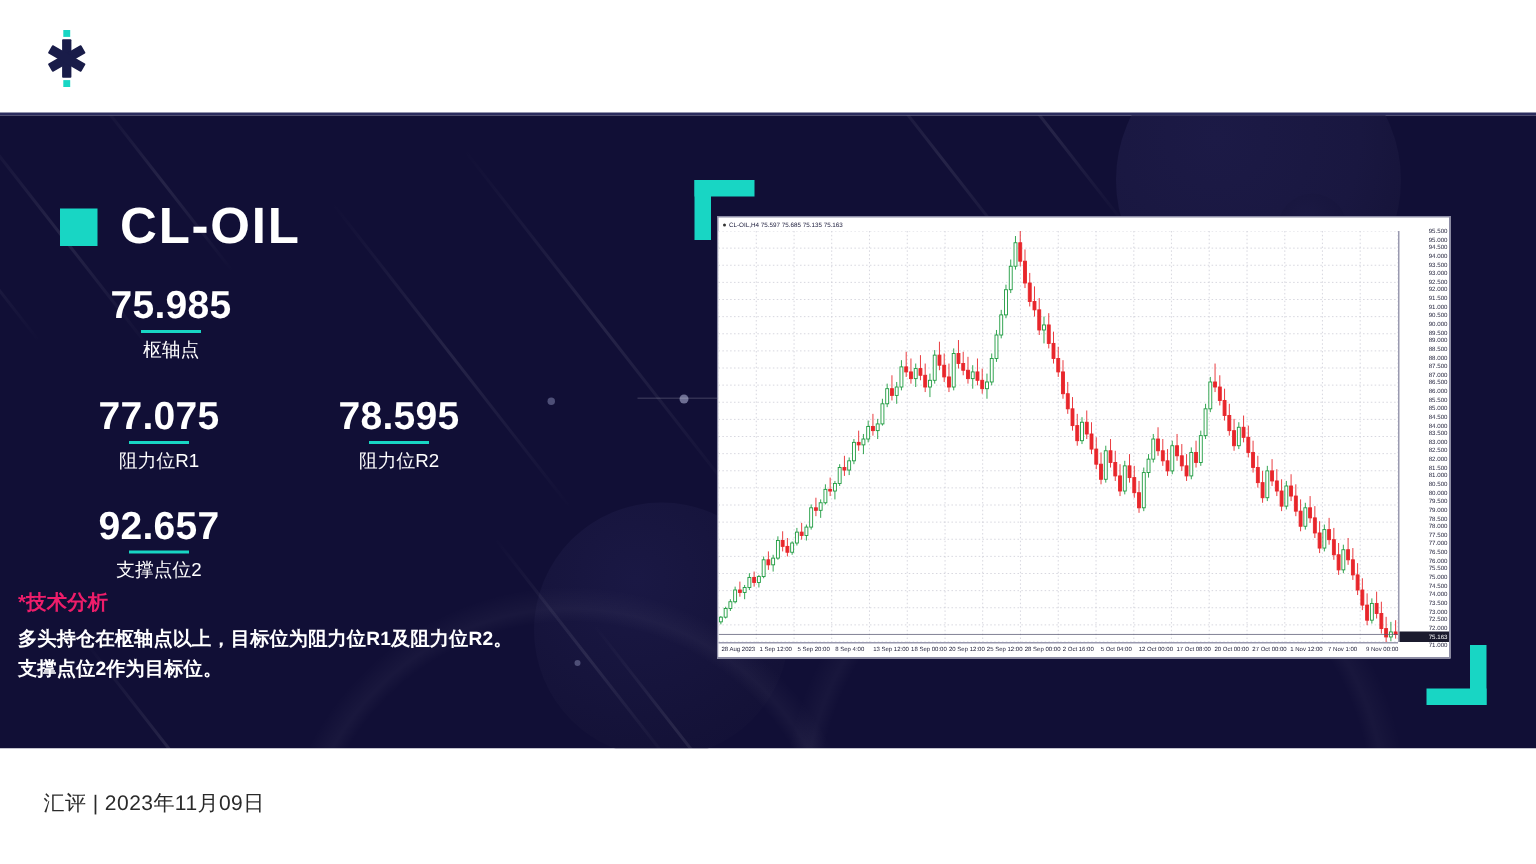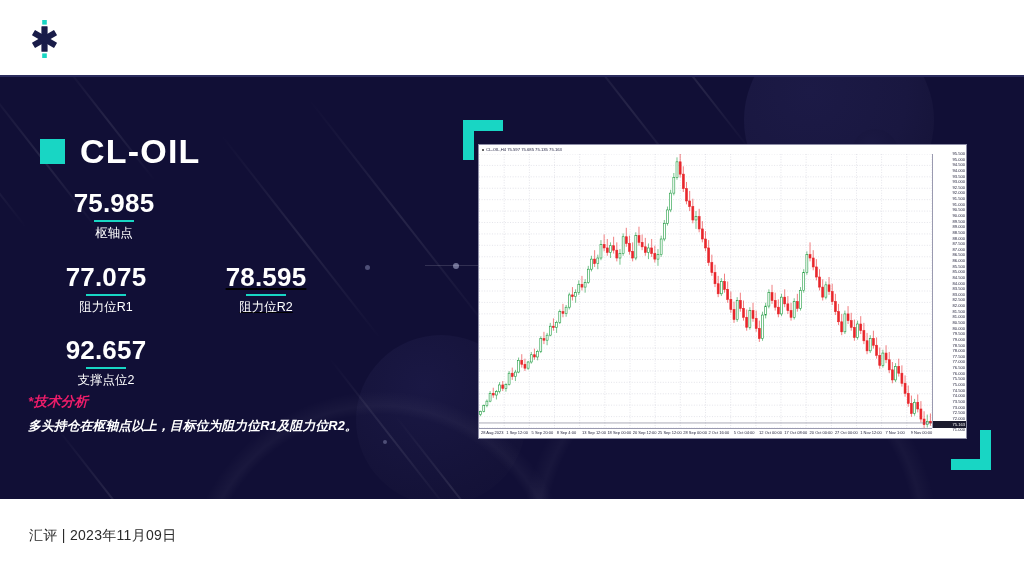--- a/index.html
+++ b/index.html
@@ -53,24 +53,24 @@
   .stat-value {
     color:#ffffff; font-size:26px; font-weight:bold; line-height:1.08; letter-spacing:0.2px;
   }
   .stat-underline { width:40px; height:2px; background:#18d6c4; margin:3px auto 4px; }
   .stat-label { color:#ffffff; font-size:12.5px; line-height:1.2; }
 
   .stat-row-single { margin-bottom:22px; padding-left:8px; }
   .stat-row-single .stat-block { width:132px; }
   .stat-row { display:flex; margin-bottom:21px; }
   .stat-row .stat-block { width:132px; }
-  .stat-row .stat-block + .stat-block { margin-left:28px;text-decoration:underline; }
+  .stat-row .stat-block + .stat-block { margin-left:28px; }
 
   
-  .analysis { position:absolute; left:28px; top:316px; width:400px;font-style:italic; }
+  .analysis { position:absolute; left:12px; top:316px; width:400px; }
   .analysis-title {
     color:#ee1d6a; font-size:13.5px; font-weight:bold; margin-bottom:5px; letter-spacing:0.2px;
   }
   .analysis-body {
     color:#ffffff; font-size:12.8px; line-height:1.58; font-weight:bold; letter-spacing:0.1px;
   }
 
   
   .bracket { position:absolute; }
   .bracket i { position:absolute; background:#18d6c4; display:block; }
@@ -206,20 +206,21 @@
           <div class="stat-underline"></div>
           <div class="stat-label">支撑点位2</div>
         </div>
       </div>
     </div>
 
     <div class="analysis">
       <div class="analysis-title">*技术分析</div>
       <div class="analysis-body">
         <div>多头持仓在枢轴点以上，目标位为阻力位R1及阻力位R2。</div>
+        <div>支撑点位2作为目标位。</div>
       </div>
     </div>
 
     <div class="bracket bracket-tl" style="top:43px;">
       <i class="h"></i>
         <i class="v"></i>
     </div>
     <div class="bracket bracket-br" style="top:353px;">
       <i class="h"></i>
         <i class="v"></i>

